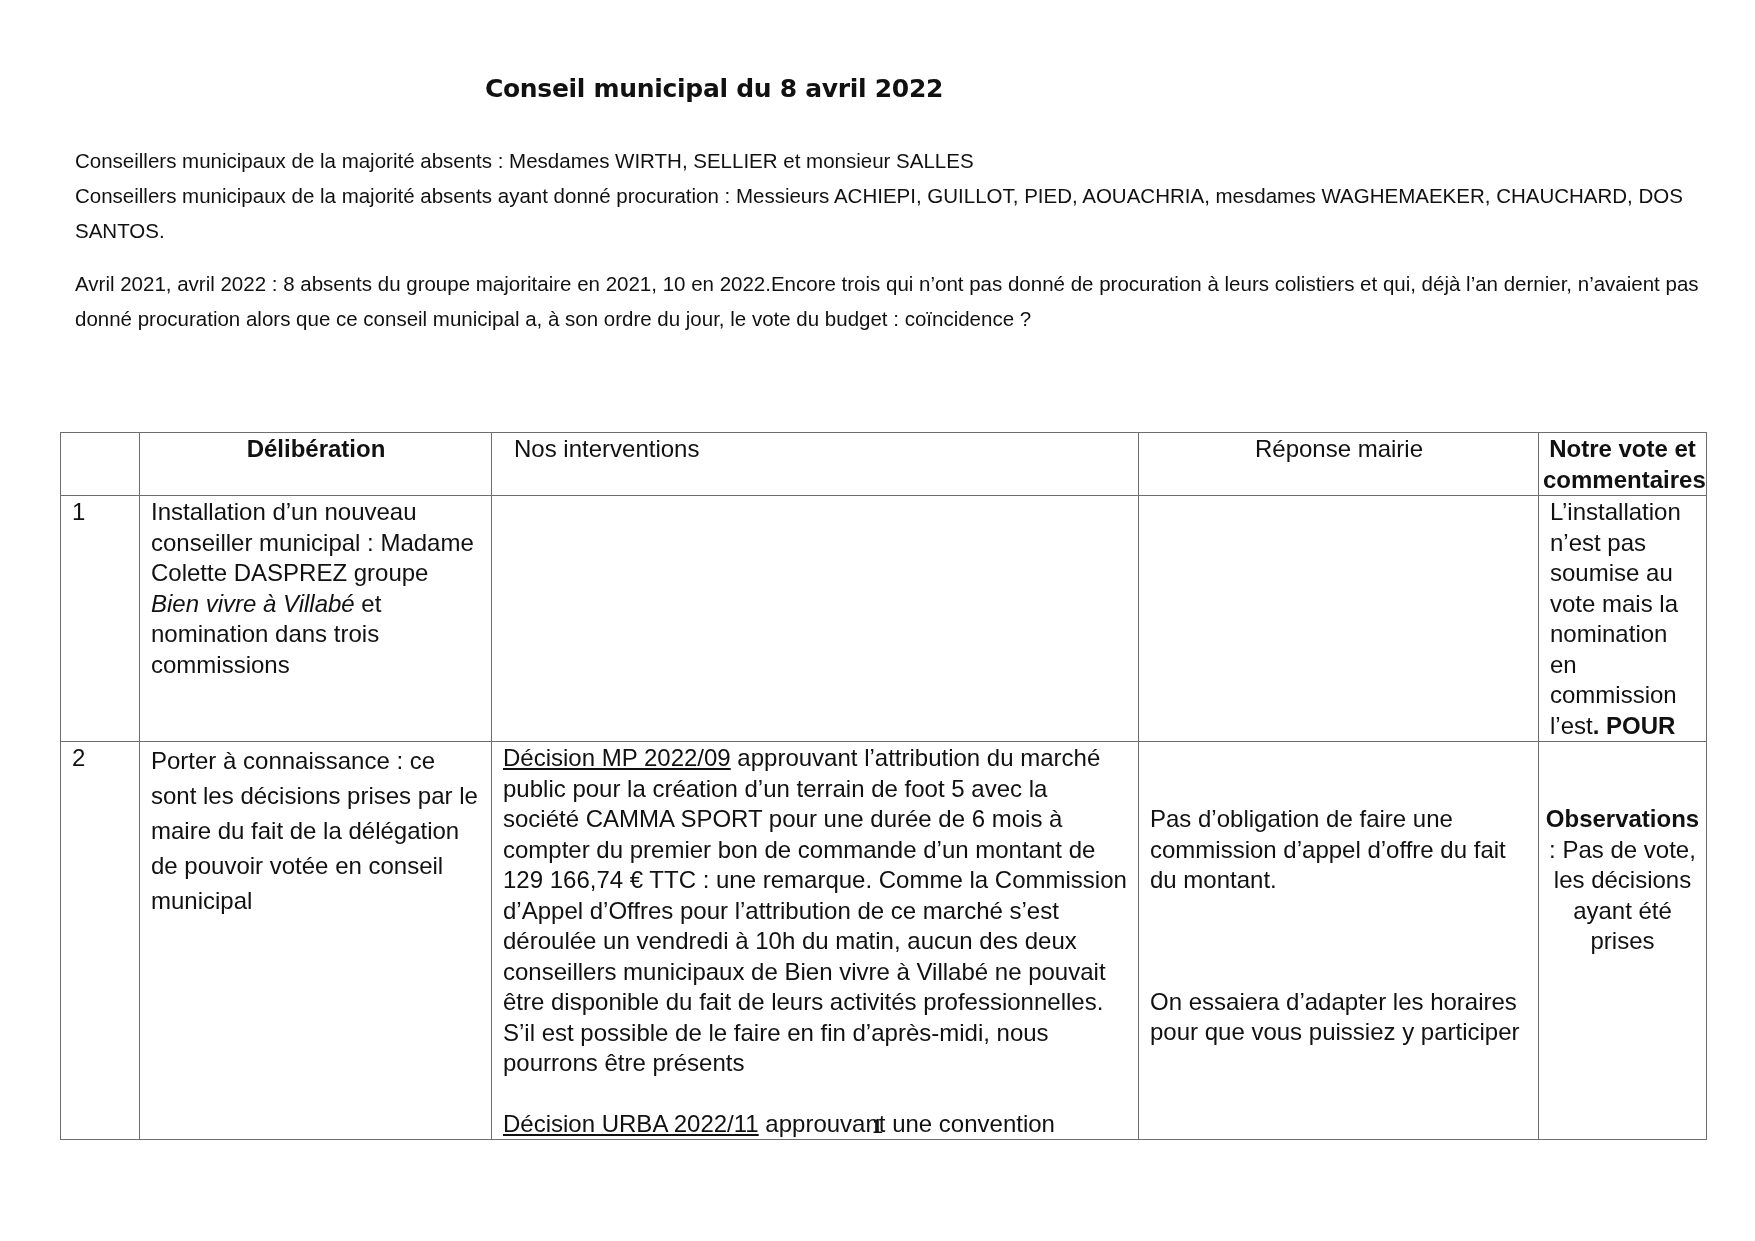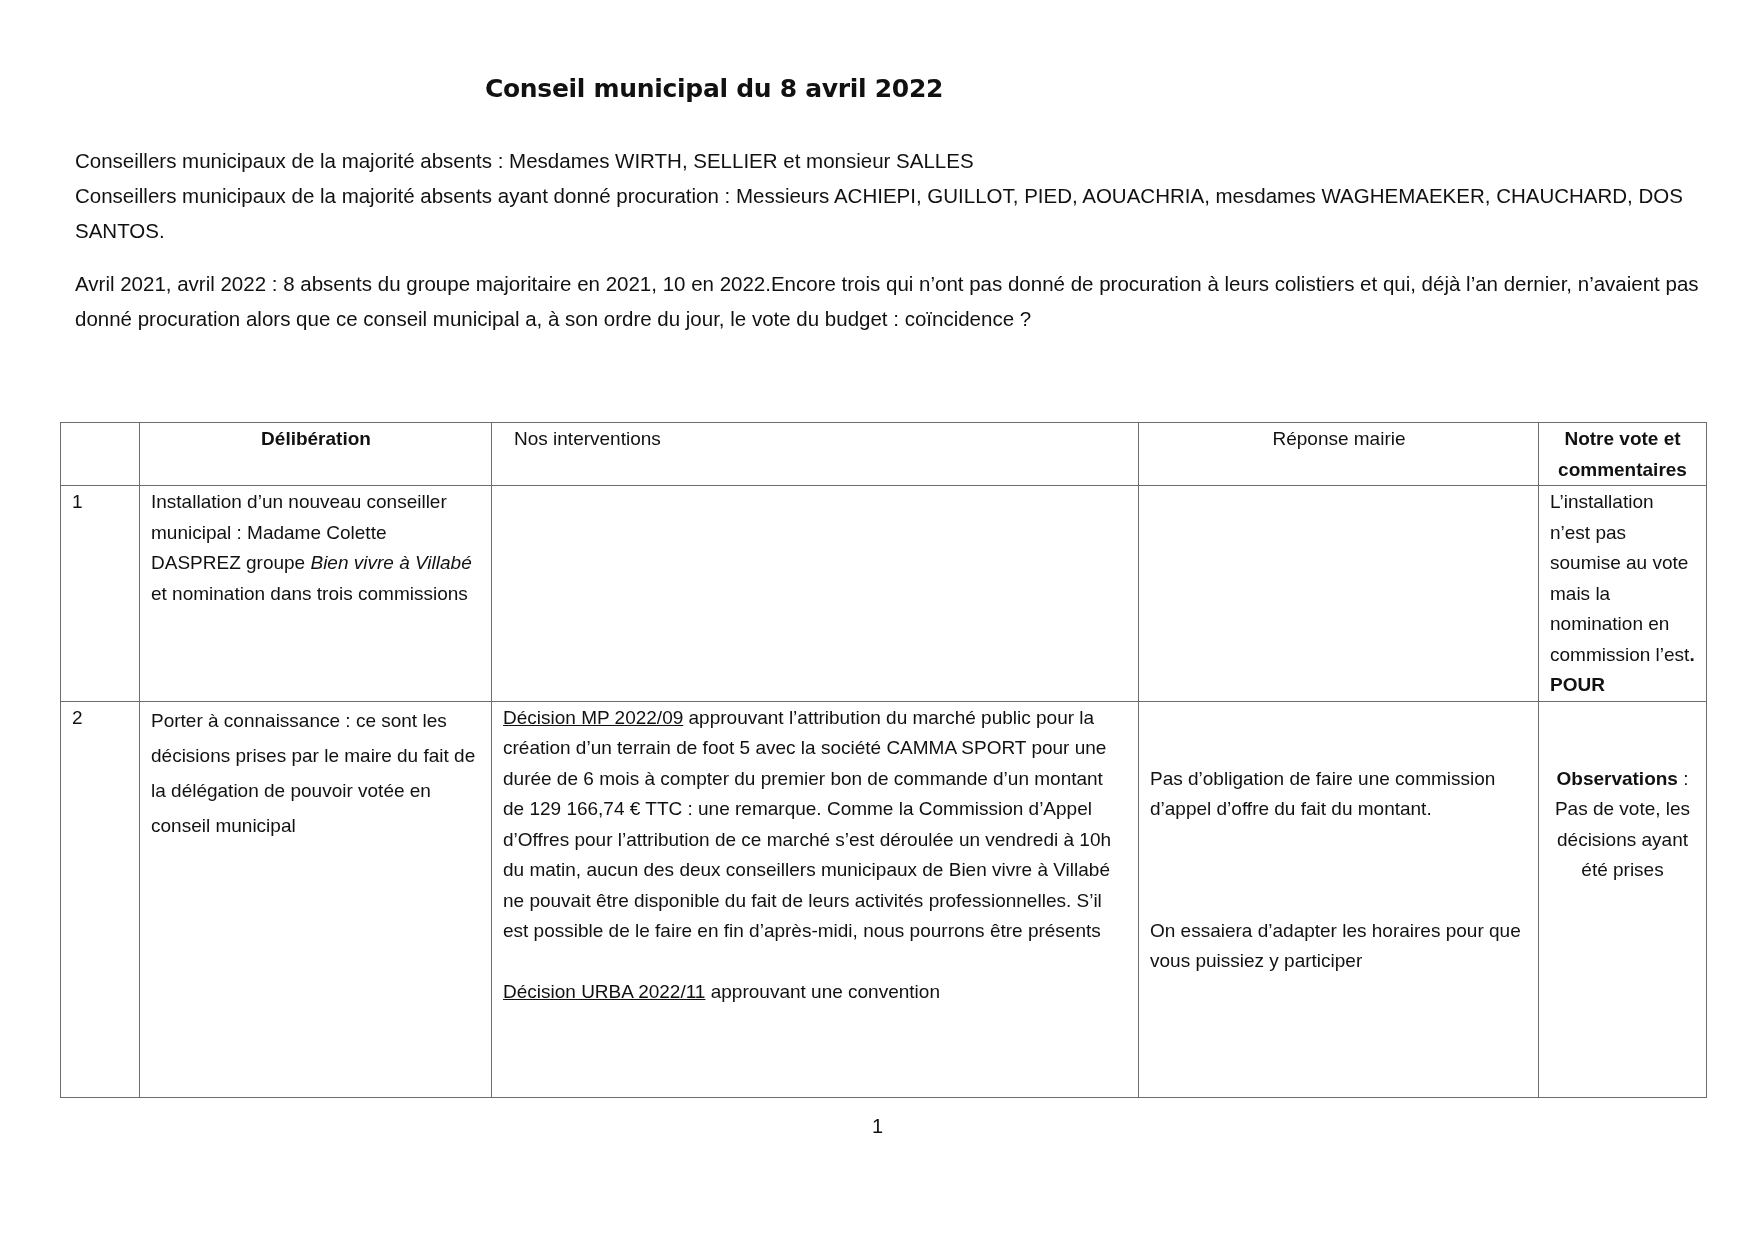--- a/index.html
+++ b/index.html
@@ -3,22 +3,22 @@
 <meta charset="utf-8">
 <style>
   html, body { margin:0; padding:0; background:#ffffff; }
   body { width:1755px; height:1241px; position:relative; overflow:hidden;
          font-family:"Liberation Sans", sans-serif; color:#111; }
   .title { position:absolute; top:74px; left:0; width:1428px; text-align:center;
            font-family:"DejaVu Sans", sans-serif; font-weight:bold; font-size:25px; letter-spacing:-0.3px; }
   .para { position:absolute; left:75px; width:1640px; font-size:20.5px; line-height:35px; }
   .p1 { top:143px; }
   .p2 { top:266px; }
-  table.main { position:absolute; left:60px; top:422px; width:1645px; border-collapse:collapse; table-layout:fixed;
-               font-size:19px; line-height:30.5px; }
+  table.main { position:absolute; left:60px; top:432px; width:1645px; border-collapse:collapse; table-layout:fixed;
+               font-size:24px; line-height:30.5px; }
   table.main td, table.main th { border:1.5px solid #6d6d6d; vertical-align:top; padding:1px 10px 0 11px; }
   .c0 { width:57px; } .c1 { width:330px; } .c2 { width:614px; } .c3 { width:378px;margin-top:35px; } .c4 { width:159px; }
   .hdr-row td { height:61px; }
   .row1 td { height:210px; }
   .row2 td { height:394px; }
   .bold { font-weight:bold; }
   .center { text-align:center; }
   .u { text-decoration:underline; }
   .i { font-style:italic; }
   .row2 .c1txt { line-height:35px; }

